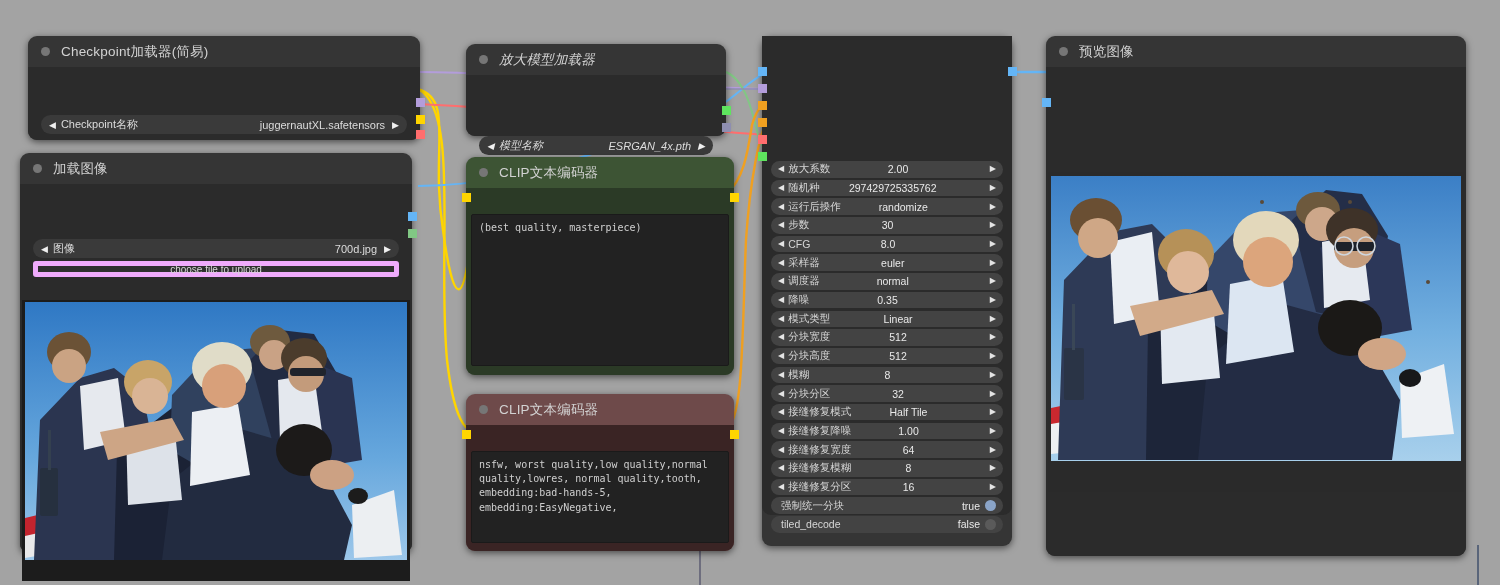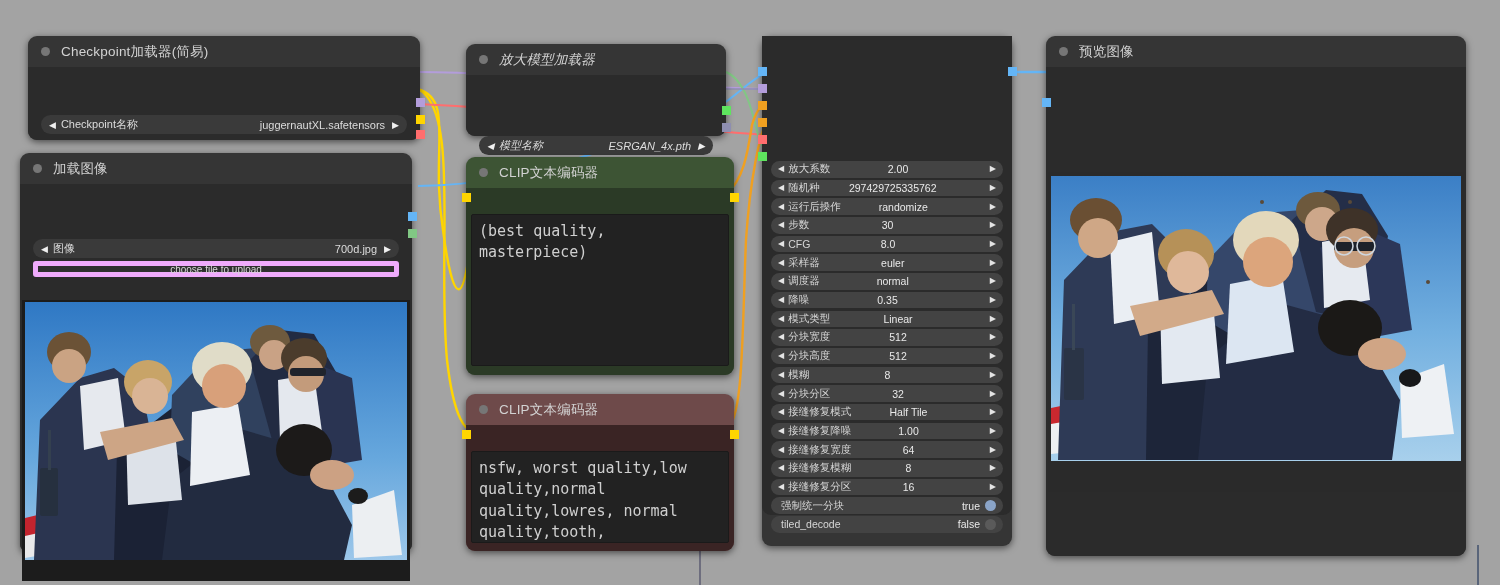--- a/index.html
+++ b/index.html
@@ -90,21 +90,21 @@
     font-size: 10px; color: #d8d8d8; margin-top: 3px;
   }
 
   .textbox {
     position: absolute;
     background: #222222;
     border: 1px solid #1a1a1a;
     border-radius: 2px;
     padding: 6px 7px;
     font-family: "DejaVu Sans Mono", monospace;
-    font-size: 15px;
+    font-size: 10px;
     line-height: 1.42;
     color: #cfcfcf;
     white-space: pre-wrap;
     overflow: hidden;
   }
 
   .imgwrap { position: absolute; overflow: hidden; background: #1c1c1c; }
   .imgwrap svg { display: block; width: 100%; height: 100%; }
 </style>
 </head>

